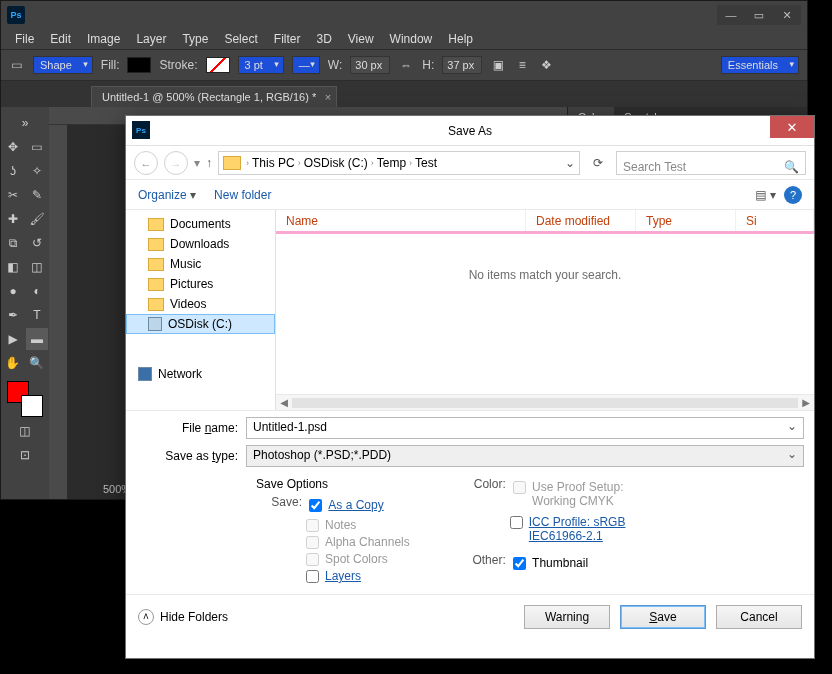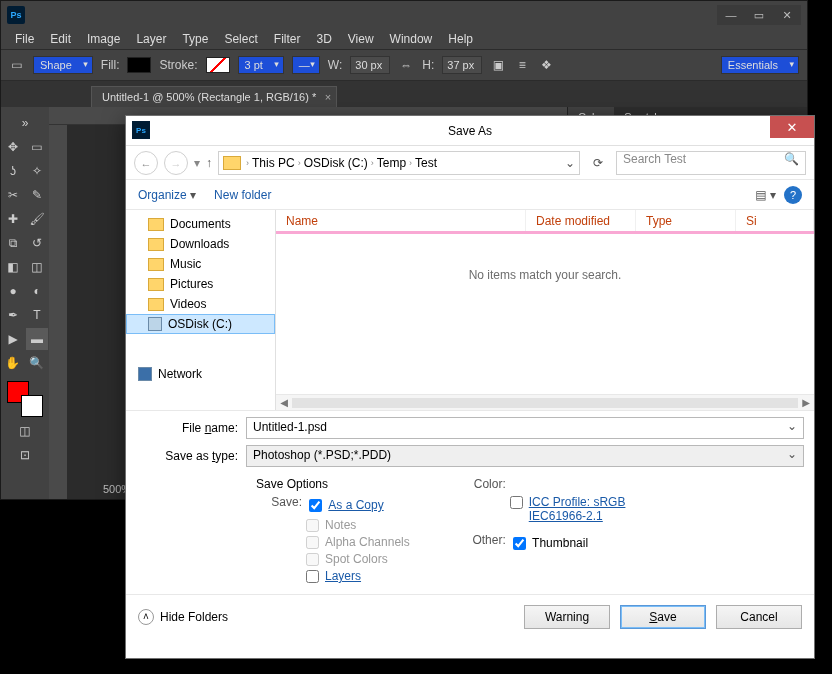--- a/index.html
+++ b/index.html
@@ -40,21 +40,21 @@
   .dialog { position:absolute; left:125px; top:115px; width:690px; height:544px; background:#fff; border:1px solid #707070; box-shadow:0 5px 20px rgba(0,0,0,.5); display:flex; flex-direction:column;}
   .dlg-title { height:30px; display:flex; align-items:center; justify-content:center; background:#fff; position:relative; border-bottom:1px solid #e0e0e0; font-size:12px;}
   .dlg-icon { position:absolute; left:6px; top:5px; width:18px; height:18px; background:#001c33; color:#2aa8ff; font-weight:bold; font-size:8px; display:flex; align-items:center; justify-content:center;}
   .dlg-close { position:absolute; right:0; top:0; width:44px; height:22px; background:#c75050; color:#fff; display:flex; align-items:center; justify-content:center; font-size:13px;}
   .dlg-nav { height:34px; display:flex; align-items:center; padding:0 8px; gap:6px; border-bottom:1px solid #e8e8e8;}
   .nav-btn { width:24px; height:24px; border:1px solid #d0d0d0; border-radius:12px; display:flex; align-items:center; justify-content:center; color:#888; font-size:11px;}
   .crumb { flex:1; height:24px; border:1px solid #d0d0d0; display:flex; align-items:center; padding:0 4px; gap:3px; font-size:12px;}
   .crumb span.sep { color:#888; font-size:9px;}
   .crumb .folder-ic { width:18px; height:14px; background:#ffd56b; border:1px solid #d9a93a; margin-right:2px;}
   .refresh { width:24px; height:24px; display:flex; align-items:center; justify-content:center; color:#555;}
-  .search { width:190px; height:24px; border:1px solid #d0d0d0; display:flex; align-items:flex-start; padding:0 6px; color:#888;}
+  .search { width:190px; height:24px; border:1px solid #d0d0d0; display:flex; align-items:flex-end; padding:0 6px; color:#888;}
   .search span.mag { margin-left:auto; color:#777;}
   .dlg-toolbar { height:30px; display:flex; align-items:center; padding:0 12px; gap:18px; color:#1a5aa8; border-bottom:1px solid #e8e8e8; font-size:12px;}
   .view-ic { margin-left:auto; color:#555; display:flex; gap:8px; align-items:center;}
   .help-ic { width:18px; height:18px; border-radius:9px; background:#2372c8; color:#fff; font-size:11px; display:flex; align-items:center; justify-content:center;}
   .dlg-main { flex:0 0 200px; display:flex; position:relative;}
   .tree { width:150px; border-right:1px solid #e0e0e0; padding:4px 0; overflow:hidden;}
   .tree-item { display:flex; align-items:center; gap:6px; padding:3px 6px 3px 22px; font-size:12px;}
   .tree-item.sel { background:#cde8ff; border:1px solid #7abdf7; padding:2px 5px 2px 21px;}
   .tree-item .fic { width:16px; height:13px; background:#ffd56b; border:1px solid #d9a93a;}
   .tree-item .dic { width:14px; height:14px; background:#bcd5e8; border:1px solid #6a8aa8;}
@@ -317,20 +317,24 @@
           <input type="checkbox" disabled="" style="">
           <span>Spot Colors</span>
         </div>
       <div class="chk" style="margin-left:50px">
           <input type="checkbox" style="">
           <a>Layers</a>
         </div>
     </div>
     <div class="opts-col">
       <div><span class="rlabel">Color:</span>
+        <span class="chk disabled" style="display:inline-flex">
+            <input type="checkbox" disabled="" style="">
+            <span><span>Use Proof Setup:</span><br><span>Working CMYK</span></span>
+          </span>
       </div>
       <div class="chk" style="margin-left:50px;margin-top:4px">
           <input type="checkbox" style="">
           <a style="max-width:150px;display:inline-block">ICC Profile: sRGB IEC61966-2.1</a>
         </div>
       <div style="margin-top:10px"><span class="rlabel">Other:</span>
         <span class="chk" style="display:inline-flex">
             <input type="checkbox" checked="" style="">
             <span style="color:#000">Thumbnail</span>
           </span>

